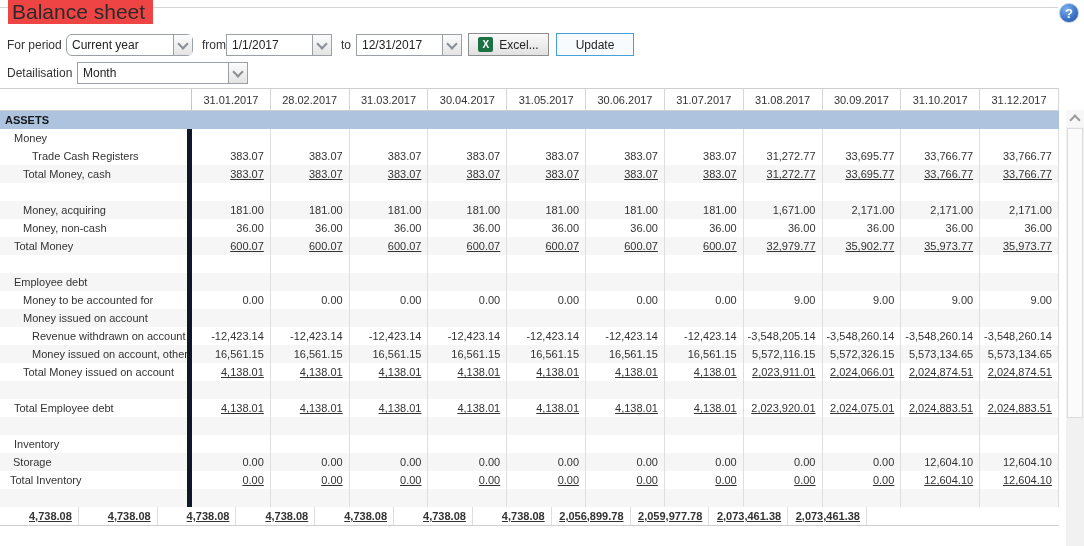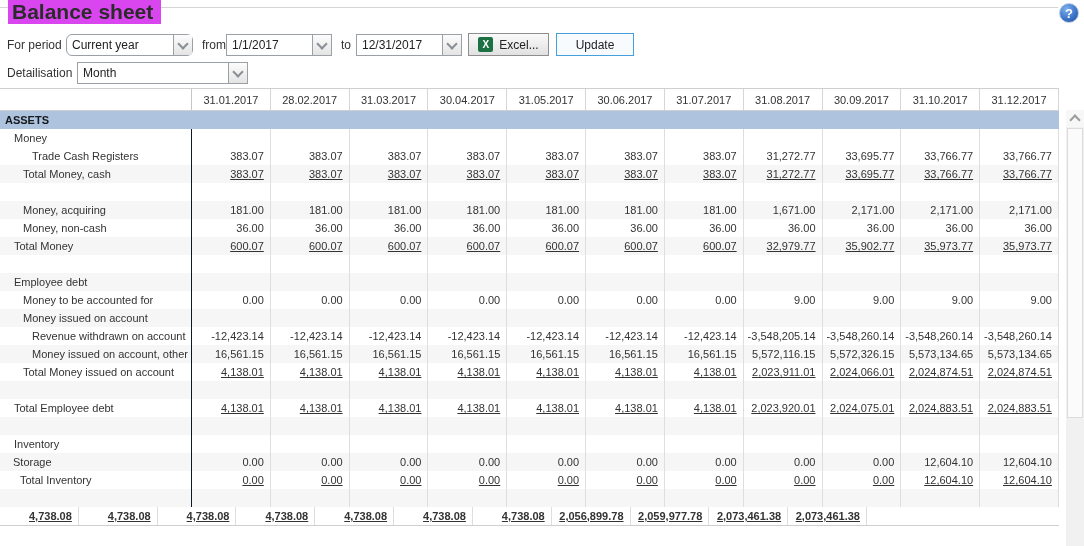--- a/index.html
+++ b/index.html
@@ -1,21 +1,21 @@
 <!DOCTYPE html>
 <html><head>
 <meta charset="utf-8">
 <style>
   html,body{margin:0;padding:0;}
   body{width:1084px;height:546px;position:relative;background:#fff;overflow:hidden;
        font-family:"Liberation Sans",sans-serif;color:#333;}
   
   .top-line{position:absolute;top:7px;left:0;width:1058px;border-top:1px solid #d4d4d4;}
-  .page-title{position:absolute;top:0px;left:8px;background:#d946ef;padding:0 8px 0 4px;
-              font-size:21px;color:#2b2b2b;font-weight:700;white-space:nowrap;}
+  .page-title{position:absolute;top:0px;left:8px;background:#ef4444;padding:0 8px 0 4px;
+              font-size:21px;color:#2b2b2b;font-weight:400;white-space:nowrap;}
   .help{position:absolute;top:3px;left:1059px;width:20px;height:20px;border-radius:50%;
         background:radial-gradient(circle at 35% 28%, #7db1ef 0%, #3f76c8 55%, #1d4f9e 100%);
         border:1px solid #b9cbe4;color:#fff;font-weight:bold;font-size:13px;line-height:20px;
         text-align:center;cursor:pointer;box-sizing:border-box;}
   .lbl{position:absolute;font-size:12px;color:#333;white-space:nowrap;}
   
   .combo{position:absolute;height:22px;box-sizing:border-box;border:1px solid #9aa0a6;
          background:#fff;display:flex;align-items:center;}
   .combo .val{flex:1;padding-left:5px;font-size:12px;color:#222;white-space:nowrap;overflow:hidden;}
   .combo .cbtn{width:18px;align-self:stretch;border-left:1px solid #9aa0a6;
@@ -30,21 +30,21 @@
            font-size:10px;line-height:15px;text-align:center;margin-right:6px;}
   .btn-update{background:#f8fbfe;border:1px solid #46a0dc;}
   
   .tbl{position:absolute;top:88px;left:0;width:1059px;font-size:11px;}
   .thead{display:flex;height:21px;border-top:1px solid #cfcfcf;border-bottom:1px solid #cfcfcf;color:#333;}
   .thead .label-col{width:192px;box-sizing:border-box;border-right:1px solid #c6c6c6;}
   .col-h{width:78.82px;box-sizing:border-box;border-right:1px solid #d6d6d6;
          display:flex;align-items:center;justify-content:center;white-space:nowrap;}
   .trow{display:flex;height:18px;line-height:18px;}
   .trow.gray{background:#f6f6f7;}
-  .trow .label-col{width:192px;box-sizing:border-box;border-right:1px solid #0f172a;
+  .trow .label-col{width:192px;box-sizing:border-box;border-right:5px solid #0f172a;
                    white-space:nowrap;overflow:hidden;}
   .trow .cell{width:78.82px;box-sizing:border-box;border-right:1px solid #dedede;
               text-align:right;padding-right:6px;white-space:nowrap;}
   .trow.section{background:#aec3de;font-weight:bold;color:#15181c;}
   .trow.section .label-col{border-right:none;}
   .trow.total .cell, .trow.grand_total .cell{text-decoration:underline;cursor:pointer;}
   .trow.grand_total{font-weight:bold;border-bottom:1px solid #cfcfcf;}
   
   .vscroll{position:absolute;top:110px;left:1066px;width:18px;height:436px;background:#f1f1f2;}
   .sb-up{height:17px;background:#f7f7f8;display:flex;align-items:center;justify-content:center;cursor:pointer;}
@@ -376,21 +376,21 @@
         <div class="cell">0.00</div>
         <div class="cell">0.00</div>
         <div class="cell">0.00</div>
         <div class="cell">0.00</div>
         <div class="cell">0.00</div>
         <div class="cell">0.00</div>
         <div class="cell">12,604.10</div>
         <div class="cell">12,604.10</div>
       </div>
       <div class="trow total">
-        <div class="label-col" style="padding-left: 20px;">Total Inventory</div>
+        <div class="label-col" style="padding-left: 10px;">Total Inventory</div>
         <div class="cell">0.00</div>
         <div class="cell">0.00</div>
         <div class="cell">0.00</div>
         <div class="cell">0.00</div>
         <div class="cell">0.00</div>
         <div class="cell">0.00</div>
         <div class="cell">0.00</div>
         <div class="cell">0.00</div>
         <div class="cell">0.00</div>
         <div class="cell">12,604.10</div>

